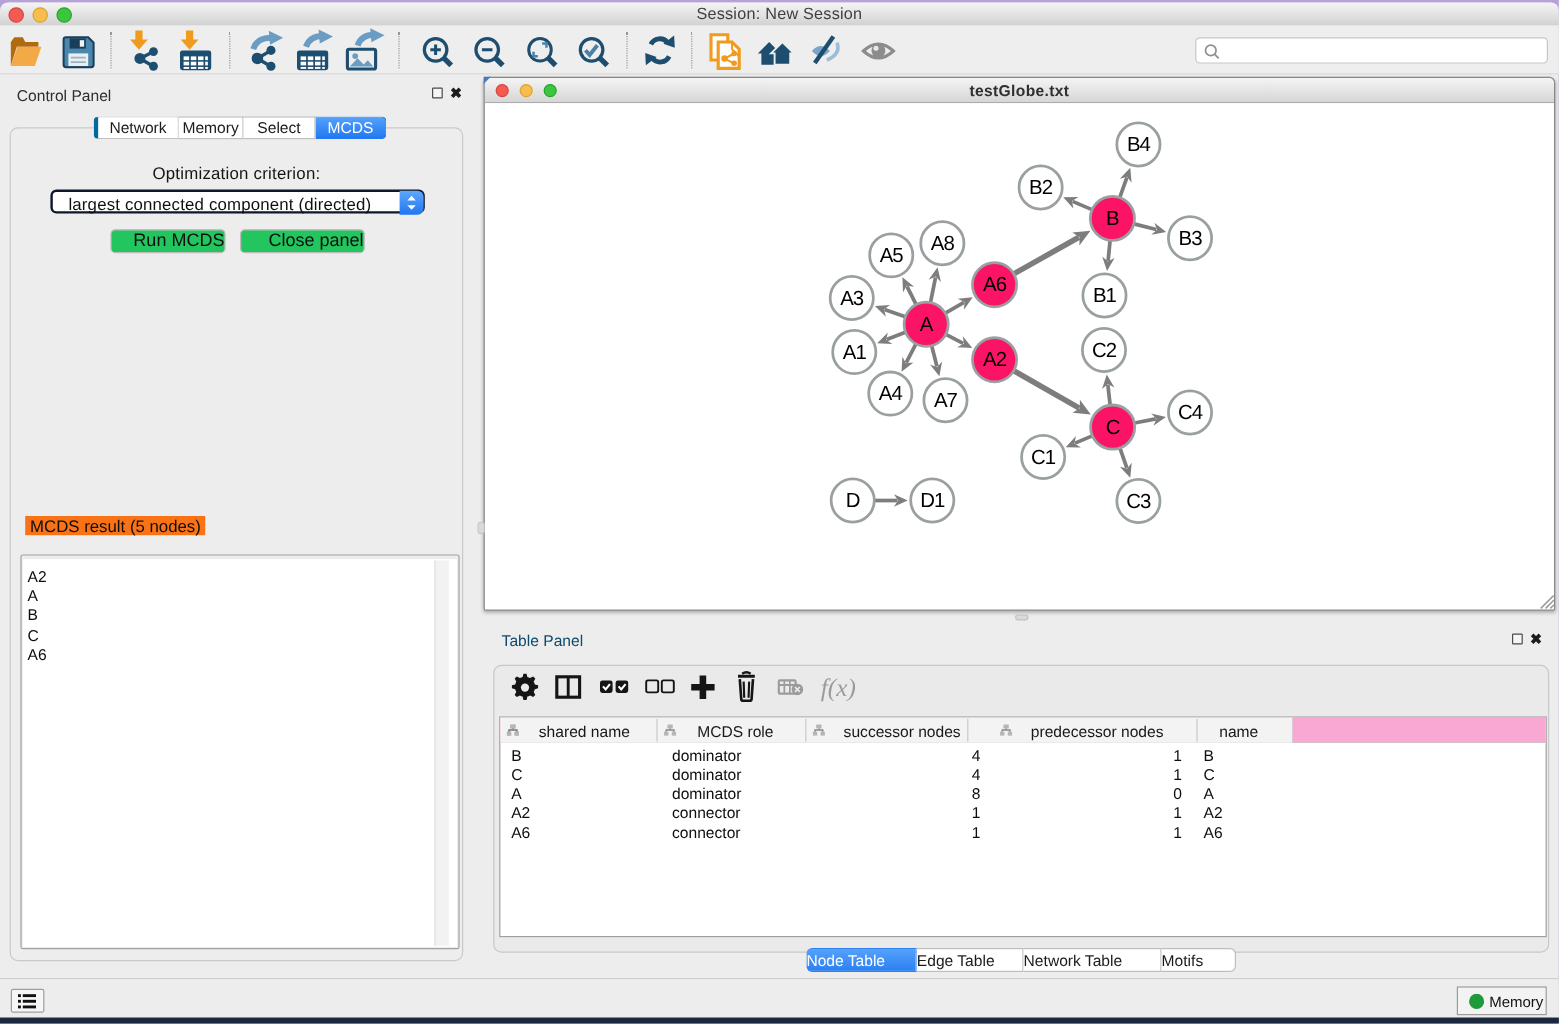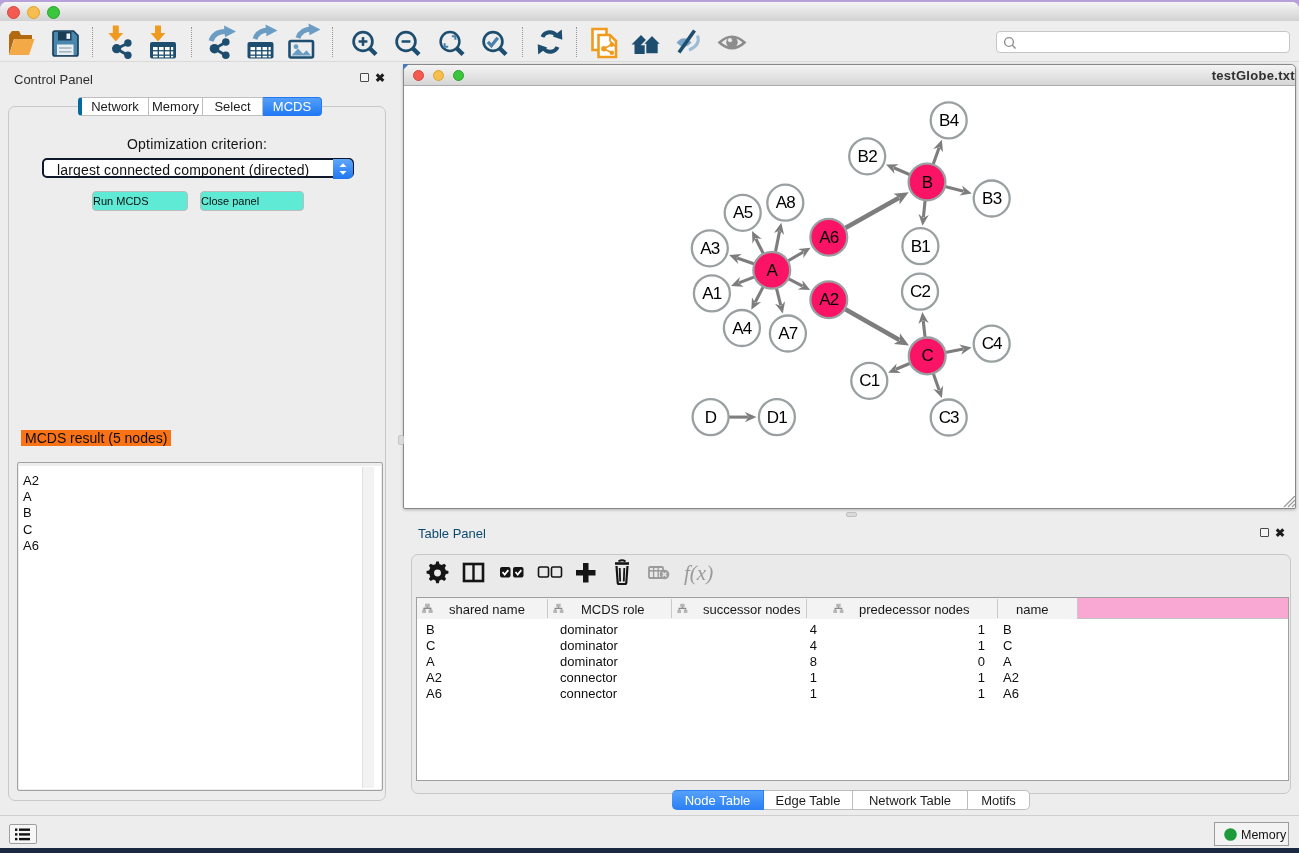--- a/index.html
+++ b/index.html
@@ -16,51 +16,52 @@
 #cpanel{position:absolute;left:8px;top:106px;width:378px;height:695px;border:1px solid #c9c9c9;border-radius:7px}
 .tabrow{position:absolute;display:flex;height:19px}
 .tab{height:19px;line-height:18px;font-size:13px;color:#1c1c1c;text-align:center;background:#fff;border:1px solid #bfbfbf;border-left:none}
 .tab.first{border-left:4px solid #0369a1;border-radius:4px 0 0 4px}
 .tab.last{border-radius:0 4px 4px 0}
 .tab.sel{background:linear-gradient(#53a0fa,#2279f2);color:#fff;border-color:#2279f2}
 #optlabel{position:absolute;left:8px;top:136px;width:378px;text-align:center;font-size:14px;letter-spacing:0.2px;color:#151515}
 #dropdown{position:absolute;left:42px;top:158px;width:312px;height:20px;background:#fff;border:2px solid #0f172a;border-radius:5px}
 #dropdown .txt{position:absolute;left:13px;top:1.5px;font-size:14px;letter-spacing:0.15px;color:#101010}
 #spin{position:absolute;right:-1px;top:-1px;width:20px;height:20px;background:linear-gradient(#5fa7fb,#2076f1);border-radius:0 5px 5px 0}
-.btn{position:absolute;height:20px;background:#5eead4;border:1px solid #bcbcbc;border-radius:4px;font-size:11px;color:#101010;text-align:left;line-height:18px}
+.btn{position:absolute;height:20px;background:#22c55e;border:1px solid #bcbcbc;border-radius:4px;font-size:15px;color:#101010;text-align:right;line-height:18px}
 #fieldset{position:absolute;left:17px;top:462px;width:366px;height:329px;border:1px solid #a2a2a2;border-radius:2px}
 #fslegend{position:absolute;left:21px;top:430px;font-size:14px;color:#0e0e0e;background:#f97316;padding:0 4px}
 #listbox{position:absolute;left:19px;top:466px;width:362px;height:323px;background:#fff}
 #scrolltrack{position:absolute;left:343px;top:1px;width:12px;height:321px;background:#f2f2f2;border-left:1px solid #e0e0e0}
 #listitems{position:absolute;left:4px;top:7px;font-size:13px;color:#0c0c0c;line-height:16.2px}
 #gwin{position:absolute;left:403px;top:64px;width:893px;height:445px;background:#fff;border:1px solid #888888;border-radius:5px 5px 2px 2px;box-shadow:0 1px 3px rgba(0,0,0,.25)}
 #gtitle{position:absolute;left:0;top:0;width:891px;height:21px;background:linear-gradient(#f4f4f4,#d6d6d6);border-bottom:1px solid #ababab;border-radius:5px 5px 0 0}
-#gtext{position:absolute;top:3px;width:100%;text-align:right;font-size:13px;font-weight:bold;letter-spacing:0.3px;color:#2f2f2f}
+#gtext{position:absolute;top:3px;width:100%;text-align:center;font-size:13px;font-weight:bold;letter-spacing:0.3px;color:#2f2f2f}
 .gl{position:absolute;width:11px;height:11px;border-radius:50%;top:5px}
 #tptitle{position:absolute;left:418px;top:526px;font-size:13px;color:#0c4a6e}
 #tpanel{position:absolute;left:411px;top:554px;width:880px;height:240px;border:1px solid #c8c8c8;border-radius:7px;background:#eaeaea}
 #ttable{position:absolute;left:416px;top:597px;width:873px;height:184px;background:#fff;border:1px solid #9f9f9f}
 #thead{position:absolute;left:0;top:0;width:871px;height:21px;background:#f9a8d4;border-bottom:1px solid #c5c5c5}
 .hsep{position:absolute;top:1px;height:19px;width:0;border-left:1px solid #c9c9c9}
 .hlabel{position:absolute;top:3.5px;font-size:13px;color:#181818}
 .cell{position:absolute;font-size:13px;color:#0e0e0e}
 .btabs{position:absolute;top:790px;height:20px;display:flex}
-.btab{height:20px;line-height:19px;font-size:13px;color:#1c1c1c;text-align:center;background:#fff;border:1px solid #bdbdbd;border-left:none}
+.btab{height:20px;line-height:19px;font-size:13px;color:#1c1c1c;background:#fff;border:1px solid #bdbdbd;border-left:none}
 #statusbar{position:absolute;left:0;top:815px;width:1299px;height:33px;background:#ededed;border-top:1px solid #cfcfcf}
 #darkstrip{position:absolute;left:0;top:848px;width:1299px;height:5px;background:#1b2940}
 #memory{position:absolute;left:1214px;top:822px;width:75px;height:24px;background:#f3f3f3;border:1px solid #9b9b9b;font-size:12.5px;color:#111}
 #listbtn{position:absolute;left:9px;top:824px;width:28px;height:20px;background:#f6f6f6;border:1px solid #9e9e9e;border-radius:2px}
 </style></head>
 <body>
 <div id="darkstrip"></div>
 <div id="win"></div>
 <div id="titlebar">
  <div class="tl" style="left:7px;background:#f25a52;border:0.5px solid #d9453c"></div>
  <div class="tl" style="left:27px;background:#f6be4f;border:0.5px solid #dda32c"></div>
  <div class="tl" style="left:47px;background:#3cc63e;border:0.5px solid #28a32d"></div>
+ <div id="wtitle">Session: New Session</div>
 </div>
 <div id="toolbar">
  <div class="tsep" style="left:92px"></div>
  <div class="tsep" style="left:191px"></div>
  <div class="tsep" style="left:332px"></div>
  <div class="tsep" style="left:522px"></div>
  <div class="tsep" style="left:576px"></div>
  <div id="search">
       <svg width="14" height="14" style="position:absolute;left:6px;top:4px" viewBox="0 0 14 14">
         <circle cx="6" cy="6" r="4.4" fill="none" stroke="#8f8f8f" stroke-width="1.4"></circle>

